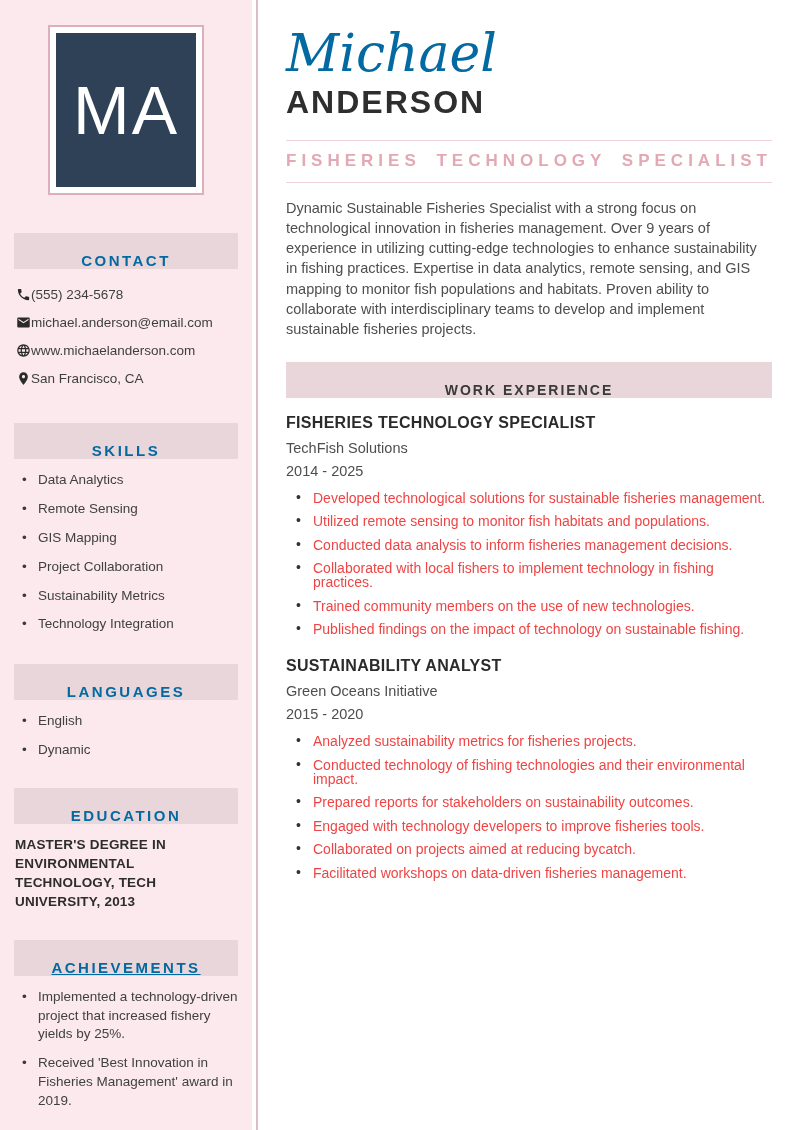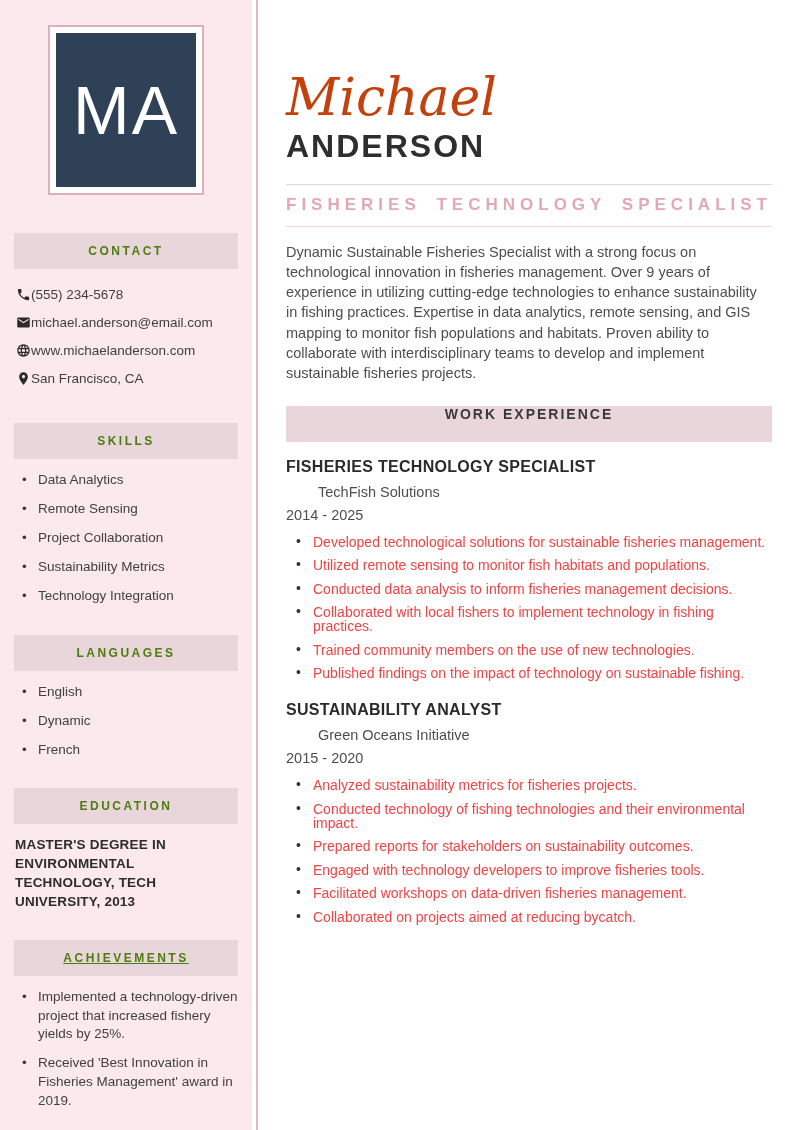--- a/index.html
+++ b/index.html
@@ -24,22 +24,22 @@
     display:flex; align-items:center; justify-content:center;
   }
   .avatar-box {
     width:140px; height:154px; background:#2e4156;
     display:flex; align-items:center; justify-content:center;
   }
   .avatar-box span {
     color:#ffffff; font-size:68px; font-weight:500; letter-spacing:2px;
   }
   .band {
-    height:36px; background:#e8d6db; display:flex; align-items:center; justify-content:center;
-    font-size:12px; font-weight:bold; letter-spacing:2.5px; color:#4d7c0f;
+    height:36px; background:#e8d6db; display:flex; align-items:flex-end; justify-content:center;
+    font-size:15px; font-weight:bold; letter-spacing:2.5px; color:#0369a1;
   }
   .band-contact   { margin-top:38px; }
   .band-skills    { margin-top:31px; }
   .band-languages { margin-top:30px; }
   .band-education { margin-top:28px; }
   .band-achievements { margin-top:28px;text-decoration:underline; }
   .contact-list { margin-top:11px; }
   .contact-row {
     display:flex; align-items:center; 
     padding:6.5px 2px; font-size:13.5px; color:#3f3f3f;
@@ -57,44 +57,44 @@
     margin:12px 1px 0; font-size:13.5px; font-weight:bold; color:#2d2d2d;
     text-transform:uppercase; line-height:1.4; letter-spacing:0.2px;
   }
   
   .main {
     position:absolute; left:258px; top:0; width:542px; height:1130px;
     background:#ffffff; padding:26px 28px 0;
   }
   .first-name {
     font-family:"DejaVu Serif", serif; font-style:italic; font-weight:500;
-    font-size:52px; line-height:1.05; color:#c2410c;margin-top:44px;
+    font-size:52px; line-height:1.05; color:#0369a1;
   }
   .last-name {
     font-size:32px; font-weight:bold; letter-spacing:2px; color:#2e2e2e; margin-top:3px;
   }
   .title-block {
     margin-top:19px; border-top:1px solid #eed4da; border-bottom:1px solid #eed4da;
     padding:10px 0 11px; text-align:center;
   }
   .title-block span {
     color:#e2a9b5; font-weight:bold; font-size:17px; letter-spacing:5px; word-spacing:6px;
   }
   .summary {
     margin-top:15px; font-size:14.5px; line-height:1.40; color:#4e4e4e;
   }
   .section-band {
     margin-top:22px; height:36px; background:#e8d6db;
-    display:flex; align-items:flex-start; justify-content:center;
+    display:flex; align-items:flex-end; justify-content:center;
     font-size:14px; font-weight:bold; letter-spacing:2px; color:#3a3a3a;
   }
   .job { margin-top:16px; }
   .job + .job { margin-top:21px; }
   .job-title { font-size:16px; font-weight:bold; color:#2b2b2b; letter-spacing:0.3px; }
-  .job-company { margin-top:8px; font-size:14.5px; color:#4e4e4e;margin-left:32px; }
+  .job-company { margin-top:8px; font-size:14.5px; color:#4e4e4e; }
   .job-dates   { margin-top:7px; font-size:14.5px; color:#4e4e4e; }
   .job-bullets { list-style:none; margin-top:12px; padding-left:10px; }
   .job-bullets li {
     position:relative; padding-left:17px; margin-bottom:9.5px;
     font-size:14px; color:#ef4444; line-height:1.0;
   }
   .job-bullets li::before { content:"•"; position:absolute; left:0; top:-1px; color:#333; }
 </style>
 </head>
 <body>
@@ -147,33 +147,33 @@
       </div>
     </div>
 
     <div class="band band-skills">
       <span>SKILLS</span>
     </div>
     <ul class="side-list">
 
     <li>Data Analytics</li>
         <li>Remote Sensing</li>
+        <li>GIS Mapping</li>
         <li>Project Collaboration</li>
         <li>Sustainability Metrics</li>
         <li>Technology Integration</li>
       </ul>
 
     <div class="band band-languages">
       <span>LANGUAGES</span>
     </div>
     <ul class="side-list">
 
     <li>English</li>
         <li>Dynamic</li>
-        <li>French</li>
       </ul>
 
     <div class="band band-education">
       <span>EDUCATION</span>
     </div>
     <p class="edu-text">MASTER'S DEGREE IN ENVIRONMENTAL TECHNOLOGY, TECH UNIVERSITY, 2013</p>
 
     <div class="band band-achievements">
       <span>ACHIEVEMENTS</span>
     </div>
@@ -220,19 +220,19 @@
     <section class="job">
       <div class="job-title">SUSTAINABILITY ANALYST</div>
       <div class="job-company">Green Oceans Initiative</div>
       <div class="job-dates">2015 - 2020</div>
       <ul class="job-bullets">
 
       <li>Analyzed sustainability metrics for fisheries projects.</li>
           <li>Conducted technology of fishing technologies and their environmental impact.</li>
           <li>Prepared reports for stakeholders on sustainability outcomes.</li>
           <li>Engaged with technology developers to improve fisheries tools.</li>
+          <li>Collaborated on projects aimed at reducing bycatch.</li>
           <li>Facilitated workshops on data-driven fisheries management.</li>
-          <li>Collaborated on projects aimed at reducing bycatch.</li>
         </ul>
     </section>
 
   </main>
 </div>
 
 </body></html>

